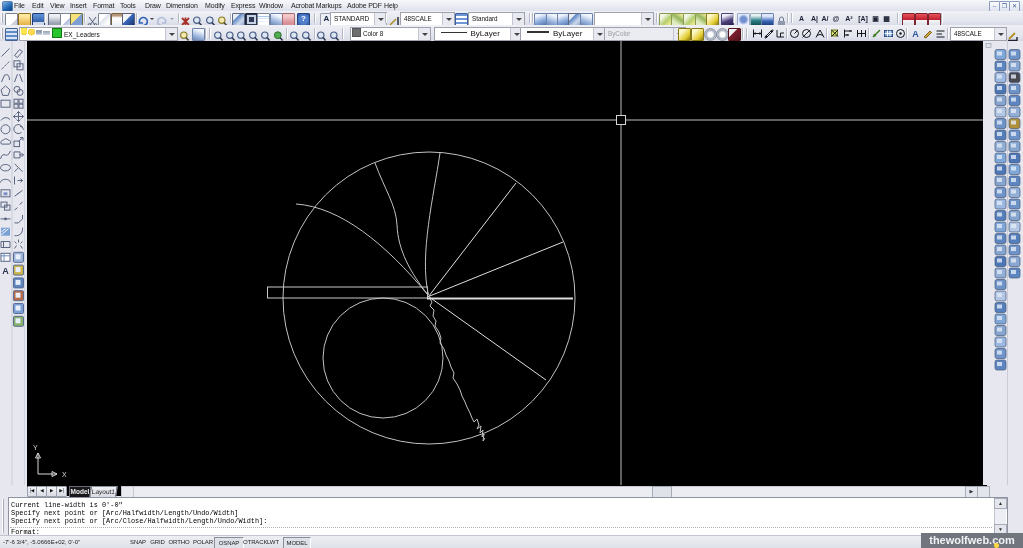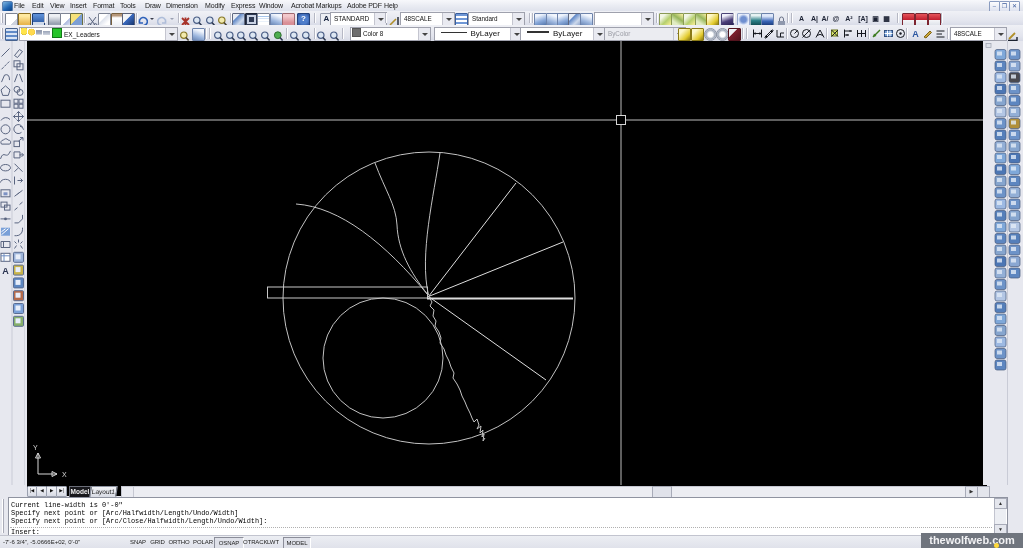--- a/index.html
+++ b/index.html
@@ -461,21 +461,21 @@
 <div class="abs" style="left:652px;top:486px;width:18px;height:10px;background:#e0e2ea;border:1px solid #a8abb8"></div>
 <div class="abs" style="left:965px;top:486px;width:11px;height:10px;background:#e3e5ec;border:1px solid #a8abb8;font-size:5px;line-height:9px;text-align:center;color:#333">▶</div>
 <div class="abs" style="left:977px;top:486px;width:11px;height:10px;background:#e3e5ec;border:1px solid #a8abb8"></div>
 <div class="abs" style="left:0px;top:497px;width:1023px;height:38px;background:#e7e8ef"></div>
 <div class="grip" style="left:2px;top:499px;height:34px"></div>
 <div class="abs" style="left:8px;top:497px;width:998px;height:37px;background:#fff;border:1px solid #8f93a0"></div>
 <div class="abs" style="left:11px;top:500.5px;font-family:&quot;Liberation Mono&quot;,monospace;font-size:6.9px;color:#000;white-space:pre">Current line-width is 0'-0"</div>
 <div class="abs" style="left:11px;top:508.8px;font-family:&quot;Liberation Mono&quot;,monospace;font-size:6.9px;color:#000;white-space:pre">Specify next point or [Arc/Halfwidth/Length/Undo/Width]</div>
 <div class="abs" style="left:11px;top:517.1px;font-family:&quot;Liberation Mono&quot;,monospace;font-size:6.9px;color:#000;white-space:pre">Specify next point or [Arc/Close/Halfwidth/Length/Undo/Width]:</div>
 <div class="abs" style="left:10px;top:526.5px;width:982px;border-top:1px dotted #b0b0b0"></div>
-<div class="abs" style="left:11px;top:528.3px;font-family:&quot;Liberation Mono&quot;,monospace;font-size:6.9px;color:#000">Insert:</div>
+<div class="abs" style="left:11px;top:528.3px;font-family:&quot;Liberation Mono&quot;,monospace;font-size:6.9px;color:#000">Format:</div>
 <div class="abs" style="left:994px;top:498px;width:11px;height:35px;background:#eceef3;border-left:1px solid #c2c4cf"></div>
 <div class="abs" style="left:994px;top:498px;width:11px;height:9px;background:#e4e6ed;border:1px solid #a8abb8;font-size:5px;line-height:8px;text-align:center;color:#333">▲</div>
 <div class="abs" style="left:994px;top:524px;width:11px;height:9px;background:#e4e6ed;border:1px solid #a8abb8;font-size:5px;line-height:8px;text-align:center;color:#333">▼</div>
 <div class="abs" style="left:0px;top:535px;width:1023px;height:13px;background:linear-gradient(180deg,#eceef3,#dfe1ea);border-top:1px solid #c2c4cf"></div>
 <div class="abs" style="left:3px;top:539px;font-size:6px;color:#222;white-space:nowrap">-7'-6 3/4", -5.0666E+02, 0'-0"</div>
 <div class="btn" style="left:128px;top:537px;width:20px;height:10px">SNAP</div>
 <div class="btn" style="left:148px;top:537px;width:19px;height:10px">GRID</div>
 <div class="btn" style="left:167px;top:537px;width:24px;height:10px">ORTHO</div>
 <div class="btn" style="left:192px;top:537px;width:22px;height:10px">POLAR</div>
 <div class="btn sunk" style="left:214px;top:537px;width:28px;height:10px">OSNAP</div>

